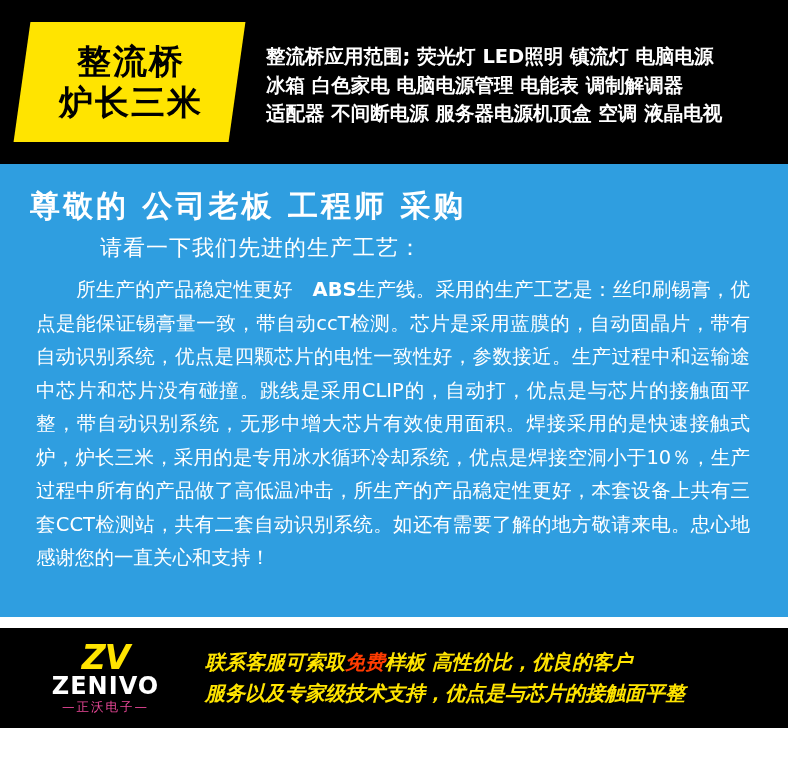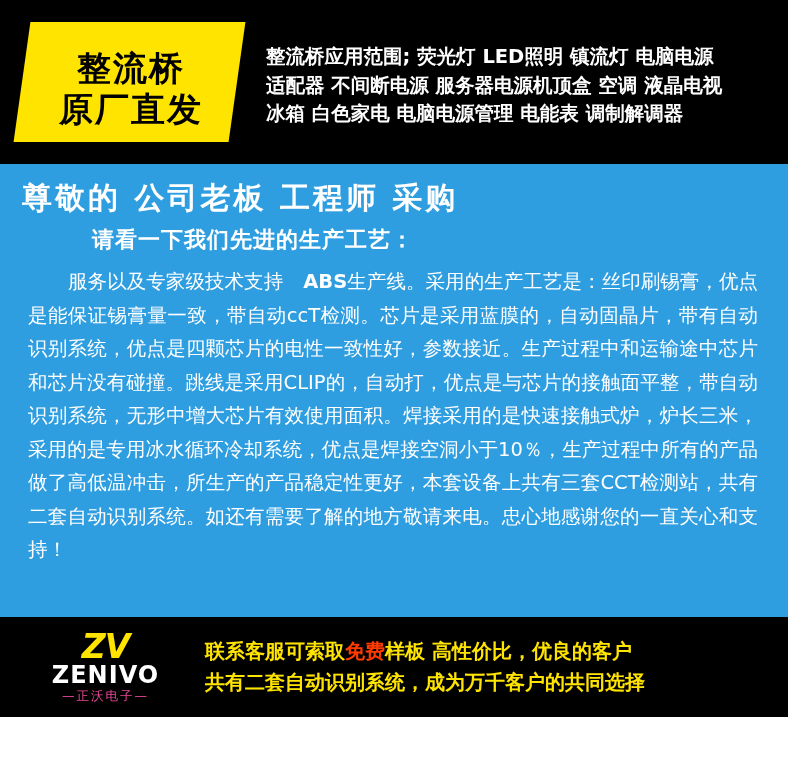--- a/index.html
+++ b/index.html
@@ -49,21 +49,20 @@
   .banner-left .yellow-text {
     position: absolute;
     left: 0;
     top: 22px;
     width: 262px;
     height: 120px;
     display: flex;
     flex-direction: column;
     justify-content: center;
     align-items: center;
-    margin-top: 7px;
   }
   .banner-left .yellow-text span {
     display: block;
     color: #000000;
     font-weight: bold;
     font-size: 34px;
     line-height: 1.22;
     letter-spacing: 2px;
     text-align: center;
   }
@@ -81,36 +80,36 @@
     line-height: 1.48;
     white-space: nowrap;
     letter-spacing: 0px;
   }
   
   .body-blue {
     position: relative;
     width: 788px;
     height: 453px;
     background: #2f9ee0;
-    padding: 4px;
+    padding: 12px;
     box-sizing: border-box;
   }
   .headline {
     padding: 10px 0 0 18px;
     color: #ffffff;
     font-size: 30px;
     font-weight: bold;
     letter-spacing: 3px;
     line-height: 1.3;
   }
   .subhead {
     padding: 8px 0 0 88px;
     color: #ffffff;
     font-size: 22px;
-    font-weight: bold;
+    font-weight: normal;
     letter-spacing: 1px;
   }
   .paragraph {
     padding: 10px 26px 0 24px;
     color: #ffffff;
     font-size: 19.5px;
     line-height: 1.72;
     text-align: justify;
     text-justify: inter-ideograph;
     font-weight: normal;
@@ -126,20 +125,21 @@
   
   .footer {
     position: relative;
     width: 788px;
     height: 100px;
     background: #000000;
     display: flex;
     flex-direction: row;
     align-items: center;
     overflow: hidden;
+    margin-top: 11px;
   }
   .logo {
     flex: 0 0 205px;
     height: 100px;
     display: flex;
     flex-direction: column;
     justify-content: center;
     align-items: center;
     padding-left: 6px;
     box-sizing: border-box;
@@ -163,20 +163,21 @@
   }
   .logo .cn {
     color: #ec4899;
     font-size: 12.5px;
     line-height: 1.3;
     letter-spacing: 2px;
   }
   .footer-text {
     flex: 1 1 auto;
     padding-right: 8px;
+    font-style: italic;
   }
   .footer-text .fline {
     color: #ffe400;
     font-size: 20px;
     font-weight: bold;
     line-height: 1.55;
     white-space: nowrap;
   }
   .footer-text .fline .free {
     color: #ff3b00;
@@ -190,42 +191,42 @@
 </head>
 <body>
 
 <div class="page">
 
   <div class="banner">
     <div class="banner-left">
       <div class="yellow-block"></div>
       <div class="yellow-text">
         <span>整流桥</span>
-        <span>原厂直发</span>
+        <span>炉长三米</span>
       </div>
     </div>
     <div class="banner-right">
       <div class="line">整流桥应用范围; 荧光灯 LED照明 镇流灯 电脑电源</div>
+      <div class="line">冰箱 白色家电 电脑电源管理 电能表 调制解调器</div>
       <div class="line">适配器 不间断电源 服务器电源机顶盒 空调 液晶电视</div>
-      <div class="line">冰箱 白色家电 电脑电源管理 电能表 调制解调器</div>
     </div>
   </div>
 
   <div class="body-blue">
     <div class="headline">尊敬的 公司老板 工程师 采购</div>
     <div class="subhead">请看一下我们先进的生产工艺：</div>
-    <div class="paragraph"><span class="indent"></span><span>服务以及专家级技术支持</span><b>ABS</b><span>生产线。采用的生产工艺是：丝印刷锡膏，优点是能保证锡膏量一致，带自动ccT检测。芯片是采用蓝膜的，自动固晶片，带有自动识别系统，优点是四颗芯片的电性一致性好，参数接近。生产过程中和运输途中芯片和芯片没有碰撞。跳线是采用CLIP的，自动打，优点是与芯片的接触面平整，带自动识别系统，无形中增大芯片有效使用面积。焊接采用的是快速接触式炉，炉长三米，采用的是专用冰水循环冷却系统，优点是焊接空洞小于10％，生产过程中所有的产品做了高低温冲击，所生产的产品稳定性更好，本套设备上共有三套CCT检测站，共有二套自动识别系统。如还有需要了解的地方敬请来电。忠心地感谢您的一直关心和支持！</span></div>
+    <div class="paragraph"><span class="indent"></span><span>所生产的产品稳定性更好</span><b>ABS</b><span>生产线。采用的生产工艺是：丝印刷锡膏，优点是能保证锡膏量一致，带自动ccT检测。芯片是采用蓝膜的，自动固晶片，带有自动识别系统，优点是四颗芯片的电性一致性好，参数接近。生产过程中和运输途中芯片和芯片没有碰撞。跳线是采用CLIP的，自动打，优点是与芯片的接触面平整，带自动识别系统，无形中增大芯片有效使用面积。焊接采用的是快速接触式炉，炉长三米，采用的是专用冰水循环冷却系统，优点是焊接空洞小于10％，生产过程中所有的产品做了高低温冲击，所生产的产品稳定性更好，本套设备上共有三套CCT检测站，共有二套自动识别系统。如还有需要了解的地方敬请来电。忠心地感谢您的一直关心和支持！</span></div>
   </div>
 
   <div class="footer">
     <div class="logo">
       <div class="zv">ZV</div>
       <div class="brand">ZENIVO</div>
       <div class="cn">—正沃电子—</div>
     </div>
     <div class="footer-text">
       <div class="fline"><span>联系客服可索取</span><span class="free">免费</span><span>样板   高性价比，优良的客户</span></div>
-      <div class="fline">共有二套自动识别系统，成为万千客户的共同选择</div>
+      <div class="fline">服务以及专家级技术支持，优点是与芯片的接触面平整</div>
     </div>
   </div>
 
   <div class="bottom-white"></div>
 </div>
 
 </body></html>

